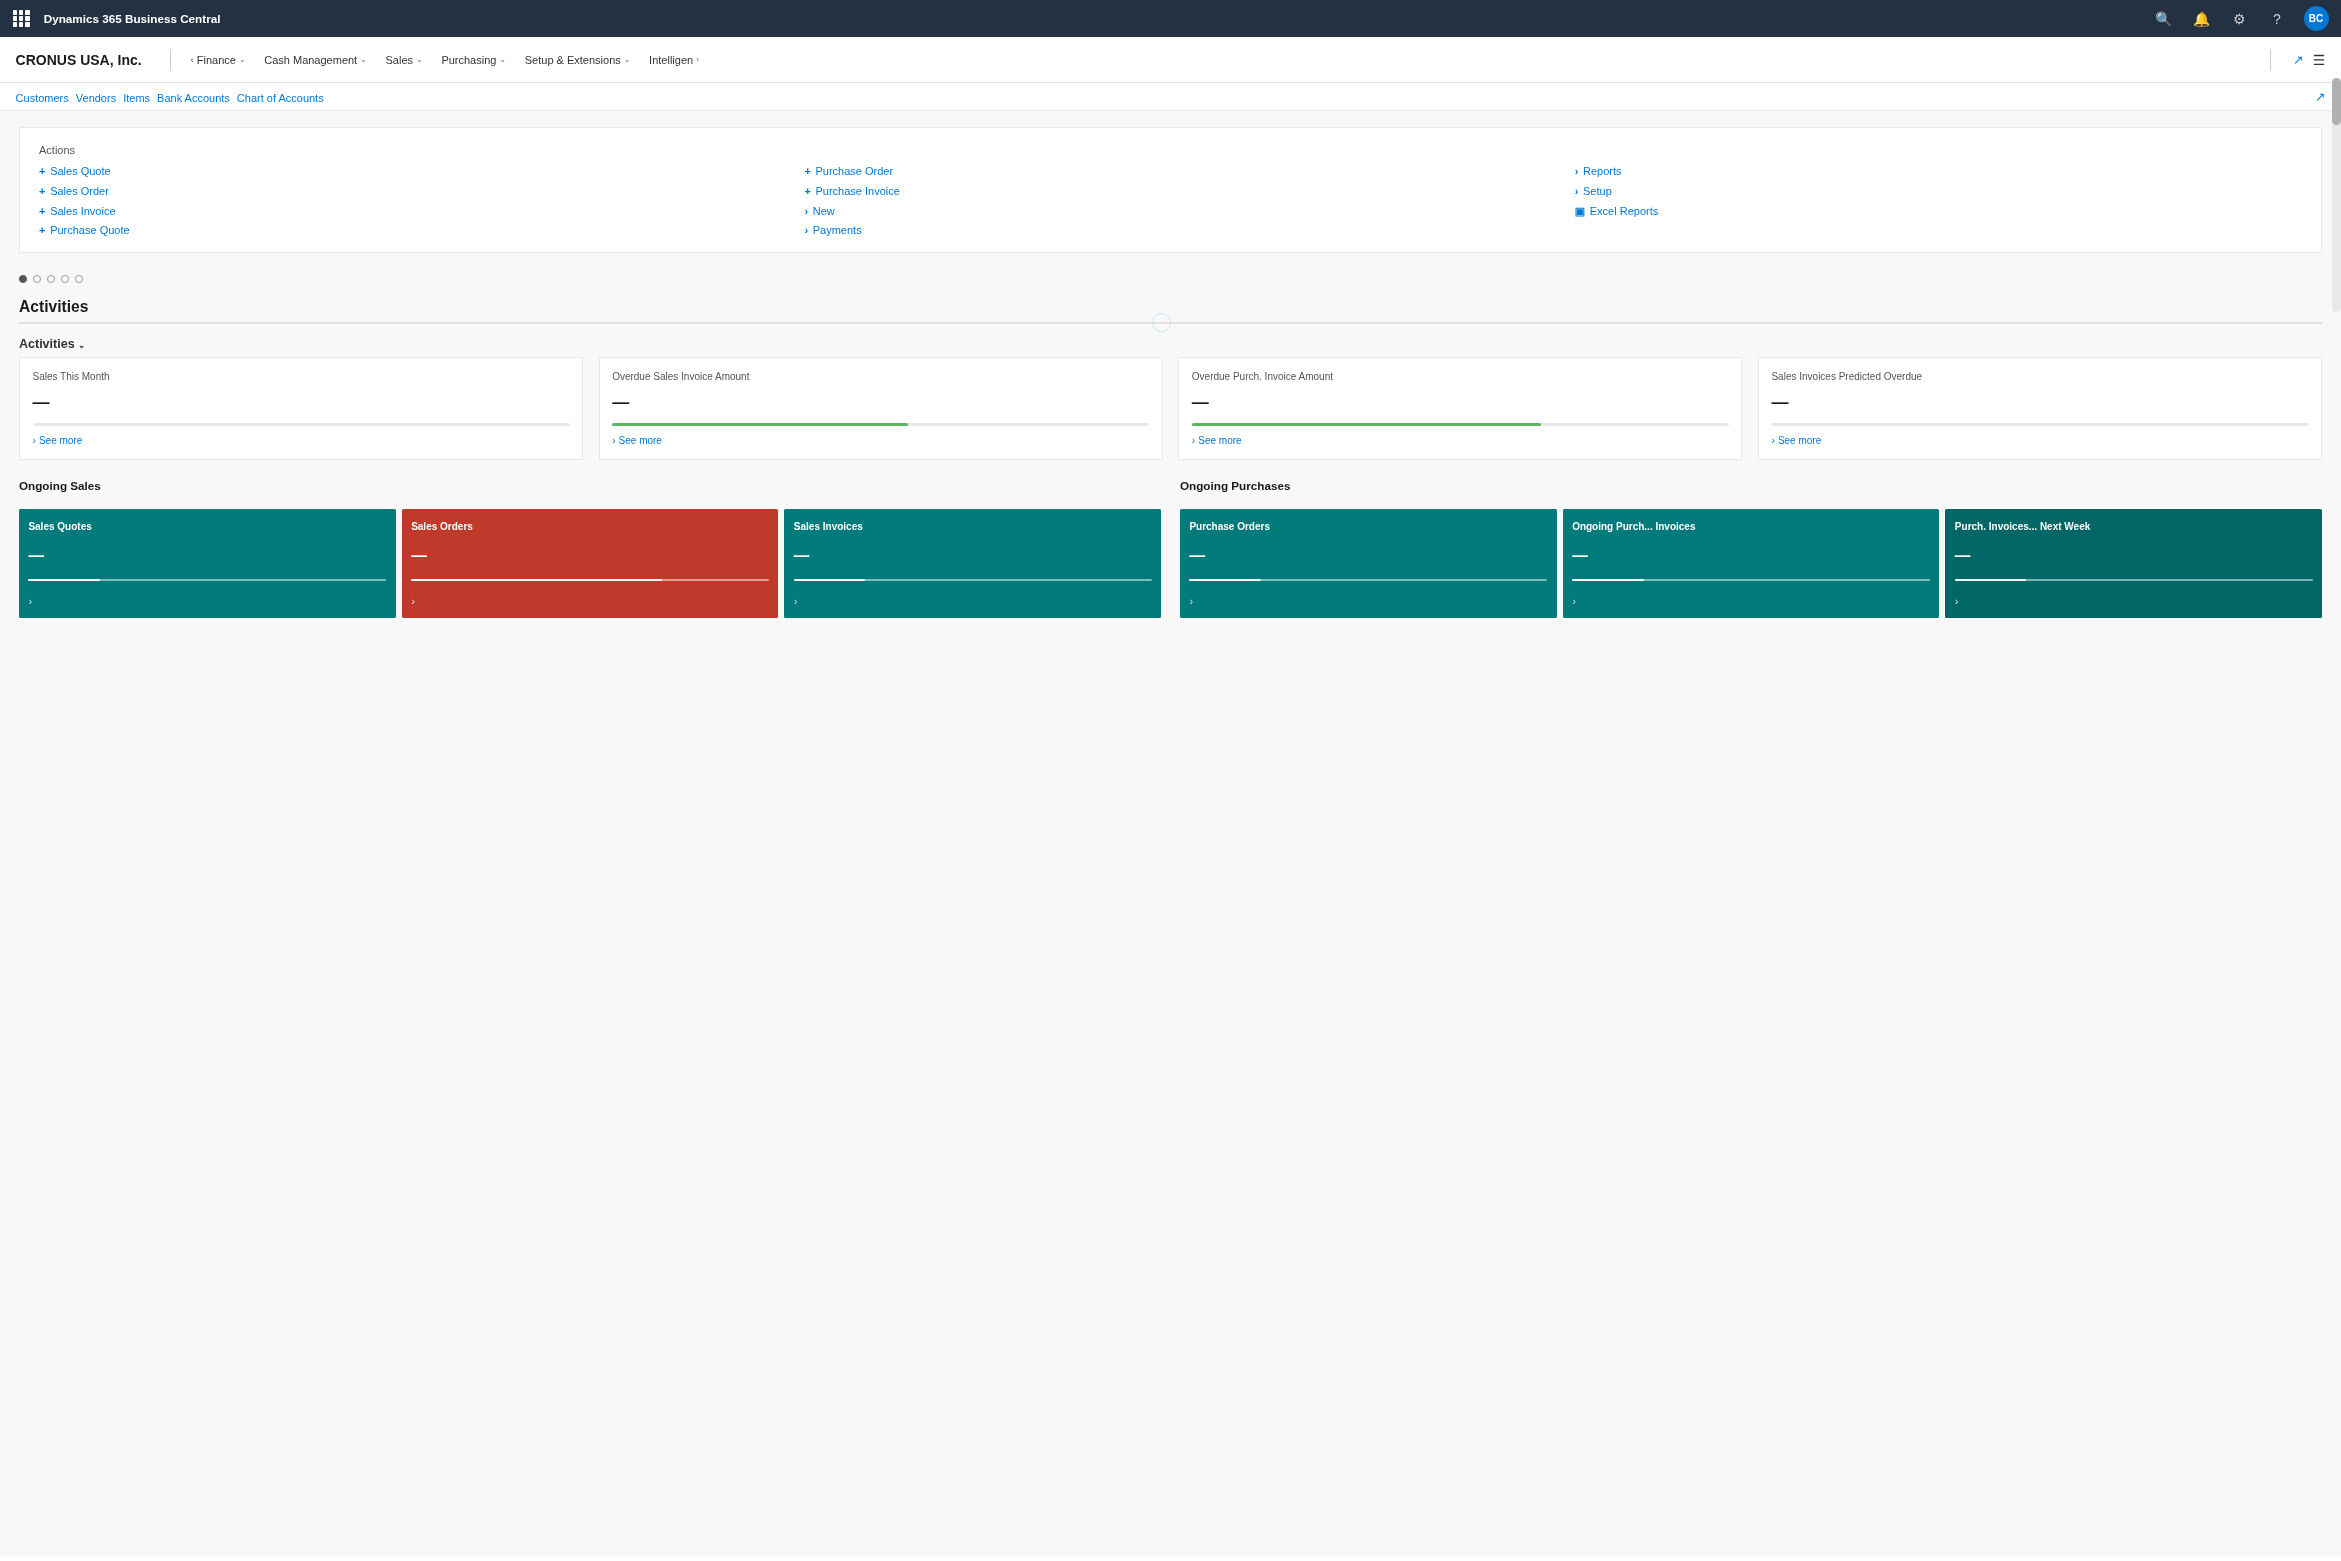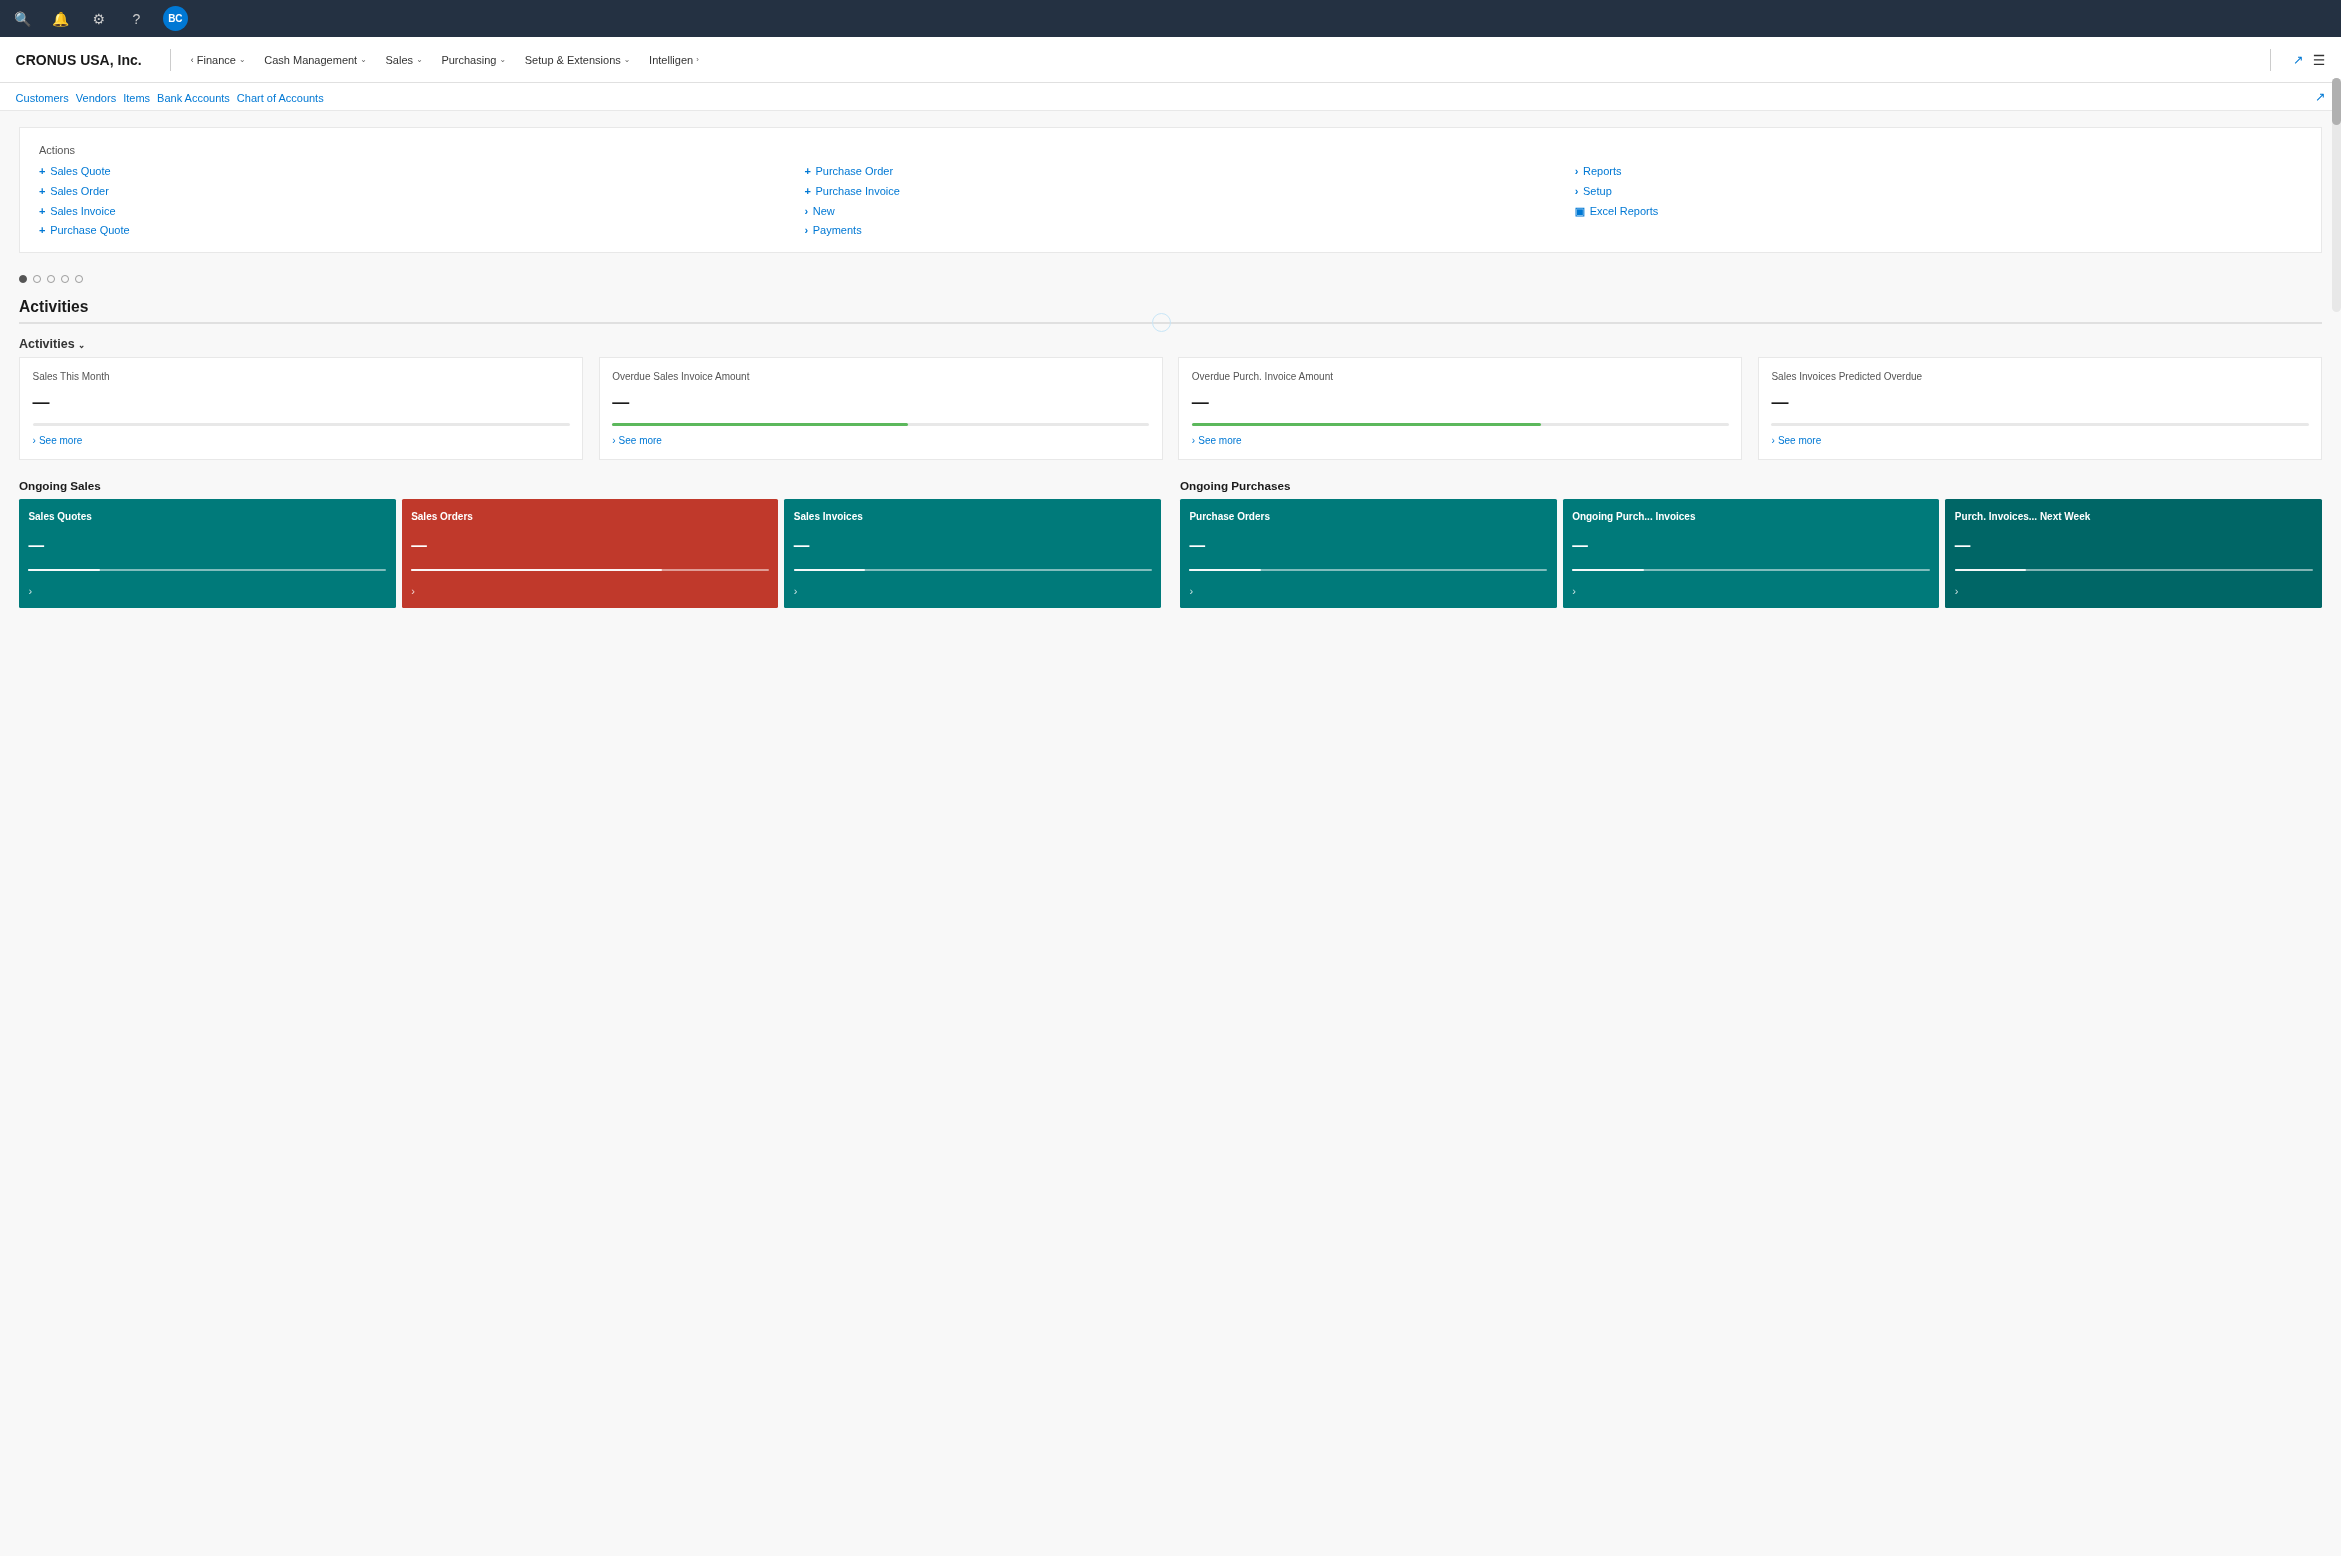--- a/index.html
+++ b/index.html
@@ -293,21 +293,21 @@
     .ongoing-container {
       display: grid;
       grid-template-columns: 1fr 1fr;
       gap: 19px;
     }
     .ongoing-section { }
     .ongoing-title {
       font-size: 11.7px;
       font-weight: 600;
       color: #1a1a1a;
-      margin-bottom: 7px;
+      margin-bottom: 17px;
     }
     .ongoing-cards {
       display: flex;
       gap: 6.2px;
     }
     .ongoing-card {
       flex: 1;
       min-width: 0;
       border-radius: 1.6px;
       padding: 11px 9.4px;
@@ -346,20 +346,34 @@
       font-size: 11px;
       color: rgba(255,255,255,0.8);
     }
 
     .back-arrow { font-size: 8.6px; }
   </style>
 </head>
 <body>
 
 <div class="top-bar">
+  <div class="top-bar-logo">
+    <div class="waffle-icon">
+      <div class="waffle-dot"></div>
+        <div class="waffle-dot"></div>
+        <div class="waffle-dot"></div>
+      <div class="waffle-dot"></div>
+        <div class="waffle-dot"></div>
+        <div class="waffle-dot"></div>
+      <div class="waffle-dot"></div>
+        <div class="waffle-dot"></div>
+        <div class="waffle-dot"></div>
+    </div>
+    <span>Dynamics 365 Business Central</span>
+  </div>
   <div class="top-bar-actions">
     <div class="top-bar-icon">🔍</div>
     <div class="top-bar-icon">🔔</div>
     <div class="top-bar-icon">⚙</div>
     <div class="top-bar-icon">?</div>
     <div class="avatar">BC</div>
   </div>
 </div>
 
 <div class="company-bar">

